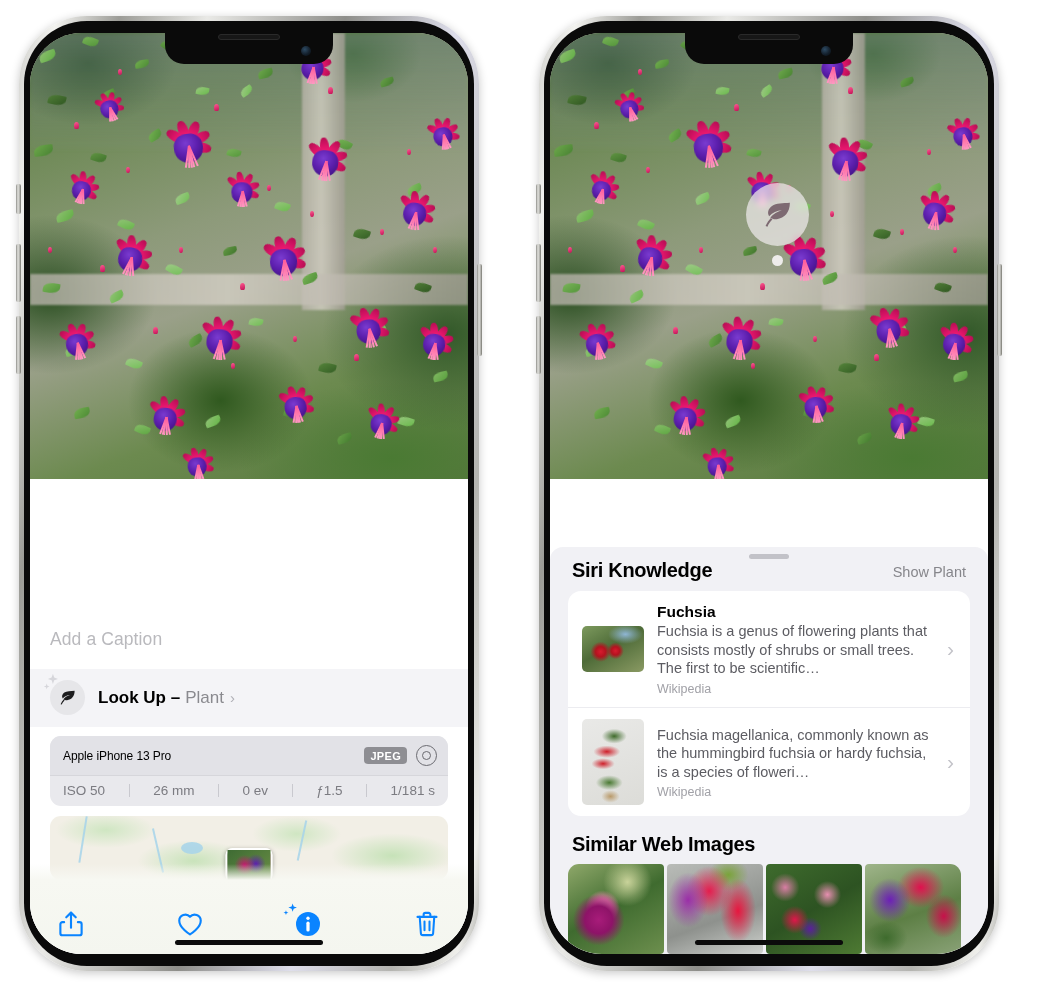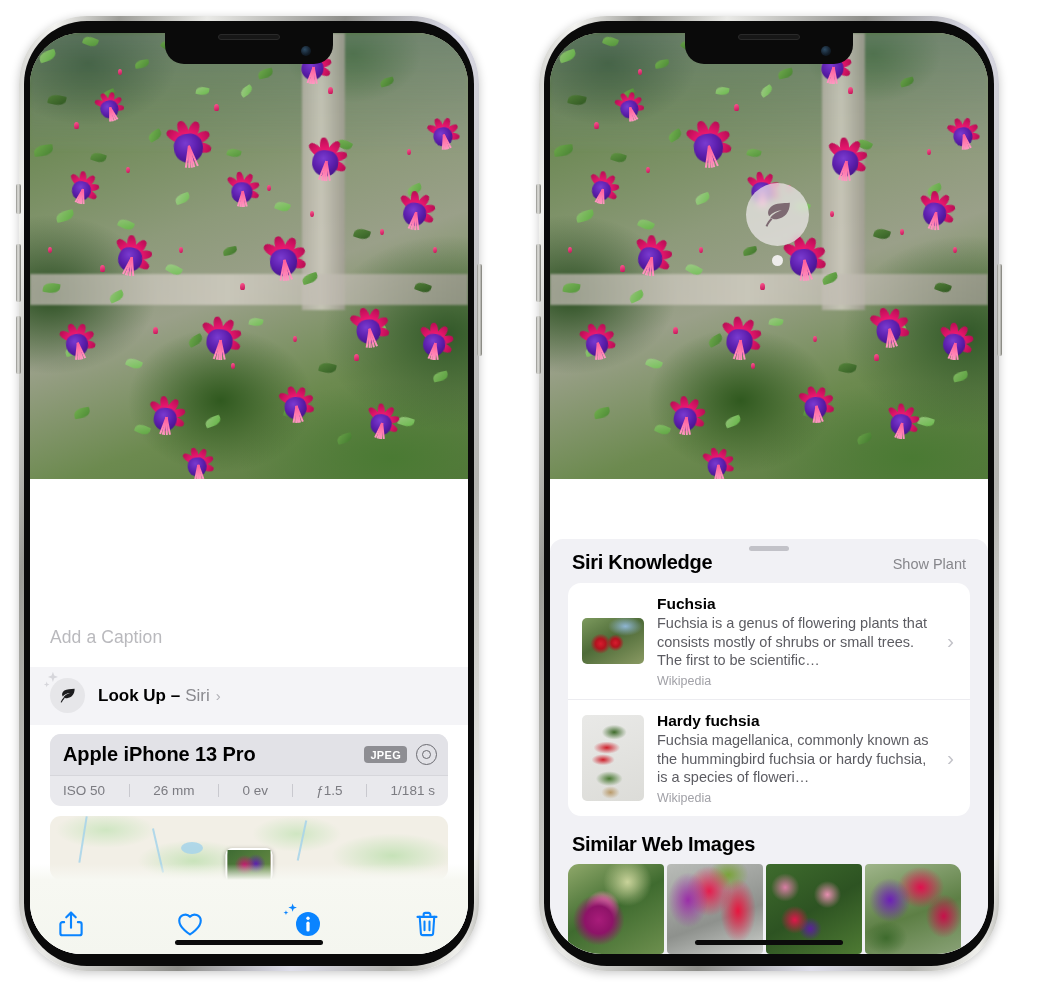--- a/index.html
+++ b/index.html
@@ -153,21 +153,21 @@
   .meta-line2 { display: flex; align-items: center; gap: 9px; margin-top: 6px; }
   .meta-file { font-size: 16.5px; color: #3d3d42; }
 
   .camera-card {
     margin: 9px 20px 0; background: #e9e9ed; border-radius: 11px; overflow: hidden;
   }
   .cam-head {
     display: flex; align-items: center; justify-content: space-between;
     padding: 9px 11px 9px 13px; background: #e2e2e7;
   }
-  .cam-model { font-size: 20px; font-weight: 700; color: #000; letter-spacing: -.1px; }
+  .cam-model { font-size: 12px; font-weight: 400; color: #000; letter-spacing: -.1px; }
   .cam-head-right { display: flex; align-items: center; gap: 9px; }
   .fmt-badge {
     background: #8e8e93; color: #fff; font-size: 11px; font-weight: 700;
     padding: 2.5px 6px; border-radius: 4px; letter-spacing: .3px;
   }
   .raw-ring {
     width: 21px; height: 21px; border-radius: 50%;
     border: 1.6px solid #6a6a70; display:flex; align-items:center; justify-content:center;
   }
   .raw-ring i { width: 9px; height: 9px; border-radius: 50%; border: 1.6px solid #6a6a70; display:block; }
@@ -669,21 +669,21 @@
                 <path d="M13 2l1.4 4.1L18.5 7.5 14.4 8.9 13 13l-1.4-4.1L7.5 7.5l4.1-1.4L13 2z"></path>
                 <path d="M6.2 12.6l.8 2.3 2.3.8-2.3.8-.8 2.3-.8-2.3-2.3-.8 2.3-.8.8-2.3z"></path>
               </svg>
               <svg viewBox="0 0 24 24" width="19" height="19" fill="#1c1c1e">
                 <path d="M21 3.5c0 6.8-3.8 11.3-9.6 11.9-2 .2-3.6-.3-4.6-1.3 2.2-2.6 5.1-4.3 8.4-5.2-3.6.3-6.8 1.7-9.3 4.3C4.3 10.6 5.4 7.6 8 5.8 11 3.7 16 3.9 21 3.5z"></path>
                 <path d="M3.3 20.4c1.1-2.4 2.4-4.3 3.9-5.8l1.1 1.1c-1.5 1.4-2.7 3.1-3.6 5.2l-1.4-.5z"></path>
               </svg>
             </div>
             <div class="lookup-text">
               <b>Look Up –</b>
-              <span class="subject">Siri</span>
+              <span class="subject">Plant</span>
               <span class="chev-sm">›</span>
             </div>
           </div>
 
 
           <div class="camera-card">
             <div class="cam-head">
               <div class="cam-model">Apple iPhone 13 Pro</div>
               <div class="cam-head-right">
                 <div class="fmt-badge">JPEG</div>
@@ -1104,21 +1104,20 @@
                 <div class="know-src">Wikipedia</div>
               </div>
               <div class="chev-lg">›</div>
             </div>
 
             <div class="know-row">
               <div class="know-thumb tall">
                   <div class="fill-wiki2"></div>
                 </div>
               <div class="know-body">
-                <div class="know-name">Hardy fuchsia</div>
                 <div class="know-desc">Fuchsia magellanica, commonly known as the hummingbird fuchsia or hardy fuchsia, is a species of floweri…</div>
                 <div class="know-src">Wikipedia</div>
               </div>
               <div class="chev-lg">›</div>
             </div>
           </div>
 
           <div class="sec-title2">Similar Web Images</div>
 
           <div class="web-strip">

